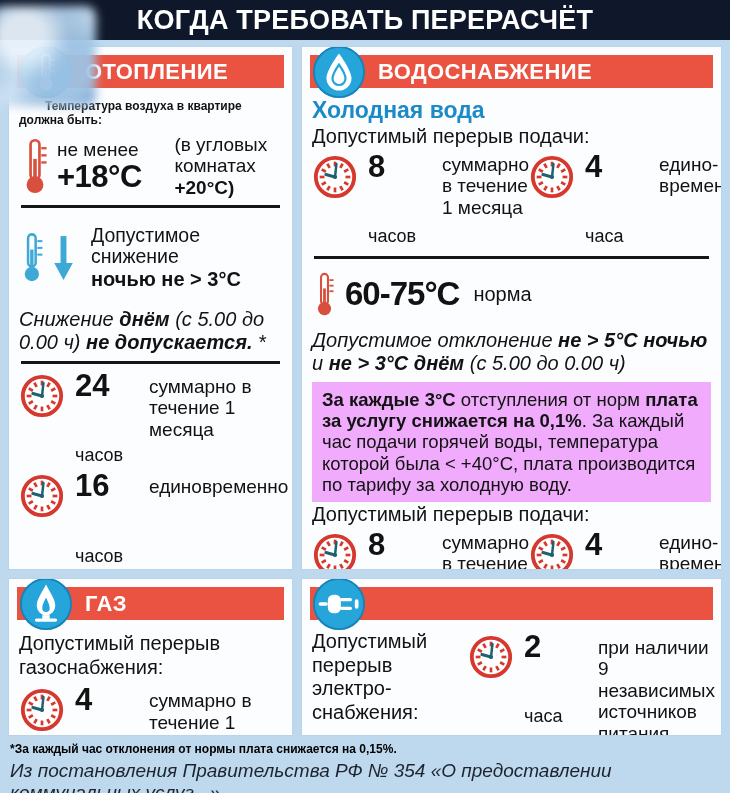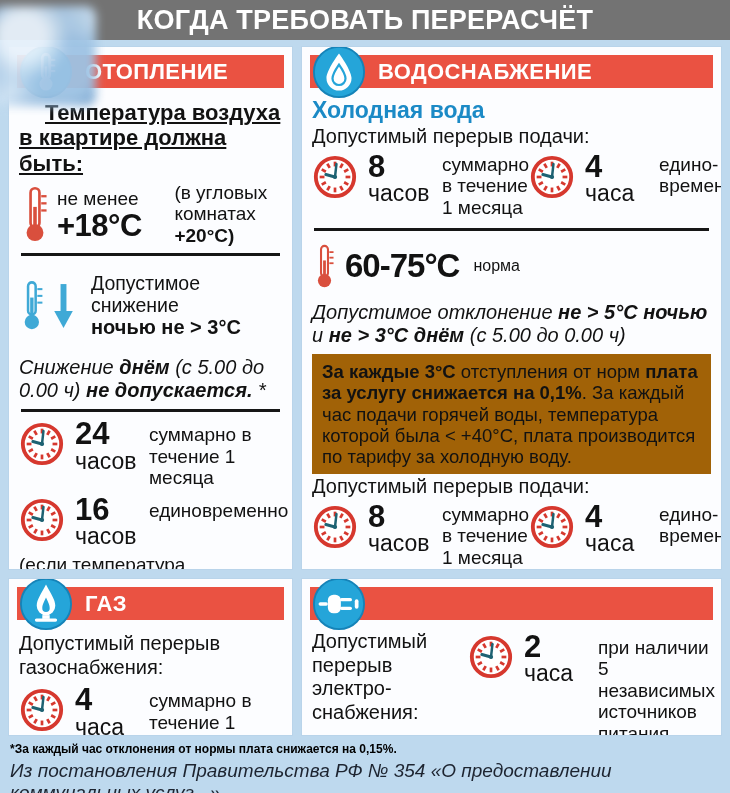--- a/index.html
+++ b/index.html
@@ -1,20 +1,20 @@
 <!DOCTYPE html>
 <html><head>
 <meta charset="utf-8">
 <style>
   html,body { margin:0; padding:0; }
   body { font-family:"Liberation Sans", sans-serif; }
   .board { position:relative; width:730px; height:793px; background:#bed9ee; overflow:hidden; }
 
   
-  .titlebar { height:40px; background:#737373; display:flex; align-items:center; justify-content:center; }
+  .titlebar { height:40px; background:#0f172a; display:flex; align-items:center; justify-content:center; }
   .titlebar h1 { margin:0; color:#fff; font-size:27px; font-weight:bold; letter-spacing:0.2px; }
 
   
   .blur-blob { position:absolute; left:-8px; top:6px; width:104px; height:100px;
     background:
       radial-gradient(circle at 30% 30%, #e8f2fb 0 22%, transparent 45%),
       radial-gradient(circle at 70% 60%, #9ec3e4 0 30%, transparent 60%),
       linear-gradient(140deg,#6d9dcb,#cfe3f4 55%,#4f86bb);
     filter:blur(5px); border-radius:10px; z-index:6; opacity:0.95; }
 
@@ -26,54 +26,54 @@
   .panel-header { margin:8px 8px 0; background:#ea5242; height:33px; position:relative;
     display:flex; align-items:center; padding-left:68px; box-sizing:border-box; }
   .icon-circle { position:absolute; left:3px; top:50%; transform:translateY(-50%); width:52px; height:52px; }
   .panel-header .label { color:#fff; font-weight:bold; font-size:22px; letter-spacing:0.4px; white-space:nowrap; }
 
   .content { padding:2px 10px 0; color:#121212; }
   .b { font-weight:bold; }
   .divider { border-top:3px solid #161616; margin:7px 2px; }
 
   
-  .h-intro { font-weight:bold; font-size:22px; line-height:1.15; text-indent:26px; margin:10px 0 6px;text-decoration:underline; }
+  .h-intro { font-weight:bold; font-size:12px; line-height:1.15; text-indent:26px; margin:10px 0 6px; }
   .temp-row { display:flex; align-items:center; gap:6px; }
   .temp-row .thermo { width:32px; height:62px; flex:none; }
   .temp-min { width:116px; }
   .temp-min .lbl { font-size:19px; }
   .temp-min .val { font-size:31px; font-weight:bold; letter-spacing:-0.5px; line-height:1; }
   .temp-corner { font-size:19px; line-height:1.13; width:112px; }
   .reduction-row { display:flex; gap:10px; align-items:center; margin:17px 0; }
   .reduction-row .icon { width:62px; height:54px; flex:none; }
   .reduction-text .l1 { font-size:19.5px; line-height:1.1; }
   .reduction-text .l2 { font-weight:bold; font-size:20px; line-height:1.15; }
   .par { font-size:20px; line-height:1.15; margin:7px 0;font-style:italic; }
   .clock-item { display:flex; align-items:flex-start; gap:10px; margin:6px 0; }
   .clock-item .clock { width:46px; height:46px; flex:none; margin-top:2px; }
   .numblock { min-width:64px; }
   .numblock .num { font-size:31px; font-weight:bold; line-height:0.95; }
-  .numblock .unit { font-size:23px; line-height:1.05; }
+  .numblock .unit { font-size:18px; line-height:1.05;margin-top:46px; }
   .clock-item .desc { font-size:19px; line-height:1.13; white-space:pre-line; padding-top:5px; }
   .note { font-size:19px; line-height:1.16; white-space:pre-line; margin-top:4px; }
 
   
   .cold-title { color:#1b8ac6; font-weight:bold; font-size:23px; margin:7px 0 1px; }
   .break-label { font-size:20px; margin:1px 0; }
   .clock-row2 { display:flex; }
   .clock-row2 .clock-item { margin:3px 0; }
   .clock-row2 .ci-a { flex:1.18; }
   .clock-row2 .ci-b { flex:1; }
   .clock-row2 .desc { padding-top:2px; }
   .hot-row { display:flex; align-items:center; gap:8px; margin:2px 0; }
   .hot-title { color:#e0574a; font-weight:bold; font-size:23px; white-space:nowrap; }
   .hot-thermo { width:25px; height:56px; flex:none; }
   .hot-value { font-size:33px; font-weight:bold; letter-spacing:-1px; white-space:nowrap; }
-  .hot-norm { font-size:16px; margin-left:6px; }
-  .penalty { background:#a16207; padding:7px 10px; font-size:18.5px; line-height:1.14; margin:7px 0 0; }
+  .hot-norm { font-size:20px; margin-left:6px; }
+  .penalty { background:#f0abfc; padding:7px 10px; font-size:18.5px; line-height:1.14; margin:7px 0 0; }
 
   
   .gas-label { font-size:20px; line-height:1.18; margin:10px 0 4px; }
   .elec-flex { display:flex; gap:6px; margin-top:8px; }
   .elec-label { width:150px; flex:none; font-size:20px; line-height:1.18; white-space:pre-line; }
   .elec-items { flex:1; display:flex; flex-direction:column; gap:2px; }
   .elec-items .clock-item { margin:2px 0; }
 
   
   .footer { position:absolute; left:10px; top:742px; width:712px; }
@@ -344,21 +344,21 @@
 снабжения:</div>
           <div class="elec-items">
             <div class="clock-item">
               <svg class="clock">
                   <use href="#sym-clock"></use>
                 </svg>
               <div class="numblock">
                 <div class="num">2</div>
                 <div class="unit">часа</div>
               </div>
-              <div class="desc">при наличии 5
+              <div class="desc">при наличии 9
 независимых
 источников питания</div>
             </div>
 
           </div>
         </div>
       </div>
     </section>
 
   </main>

